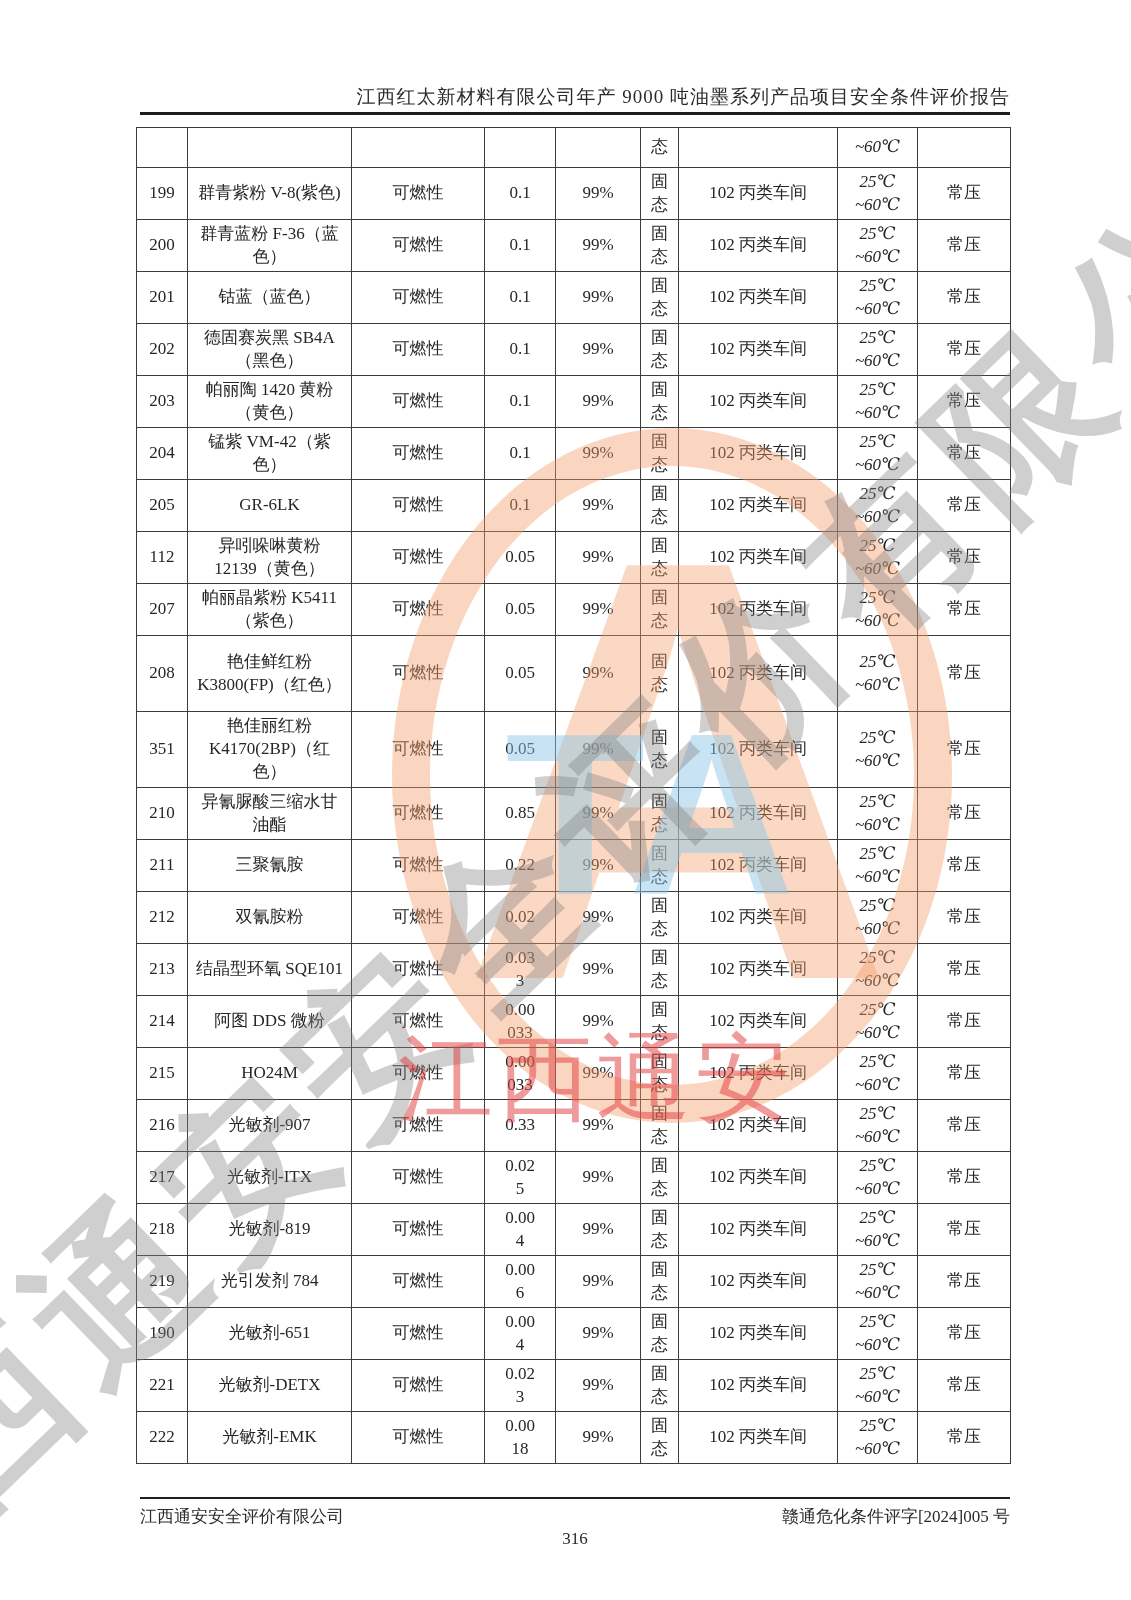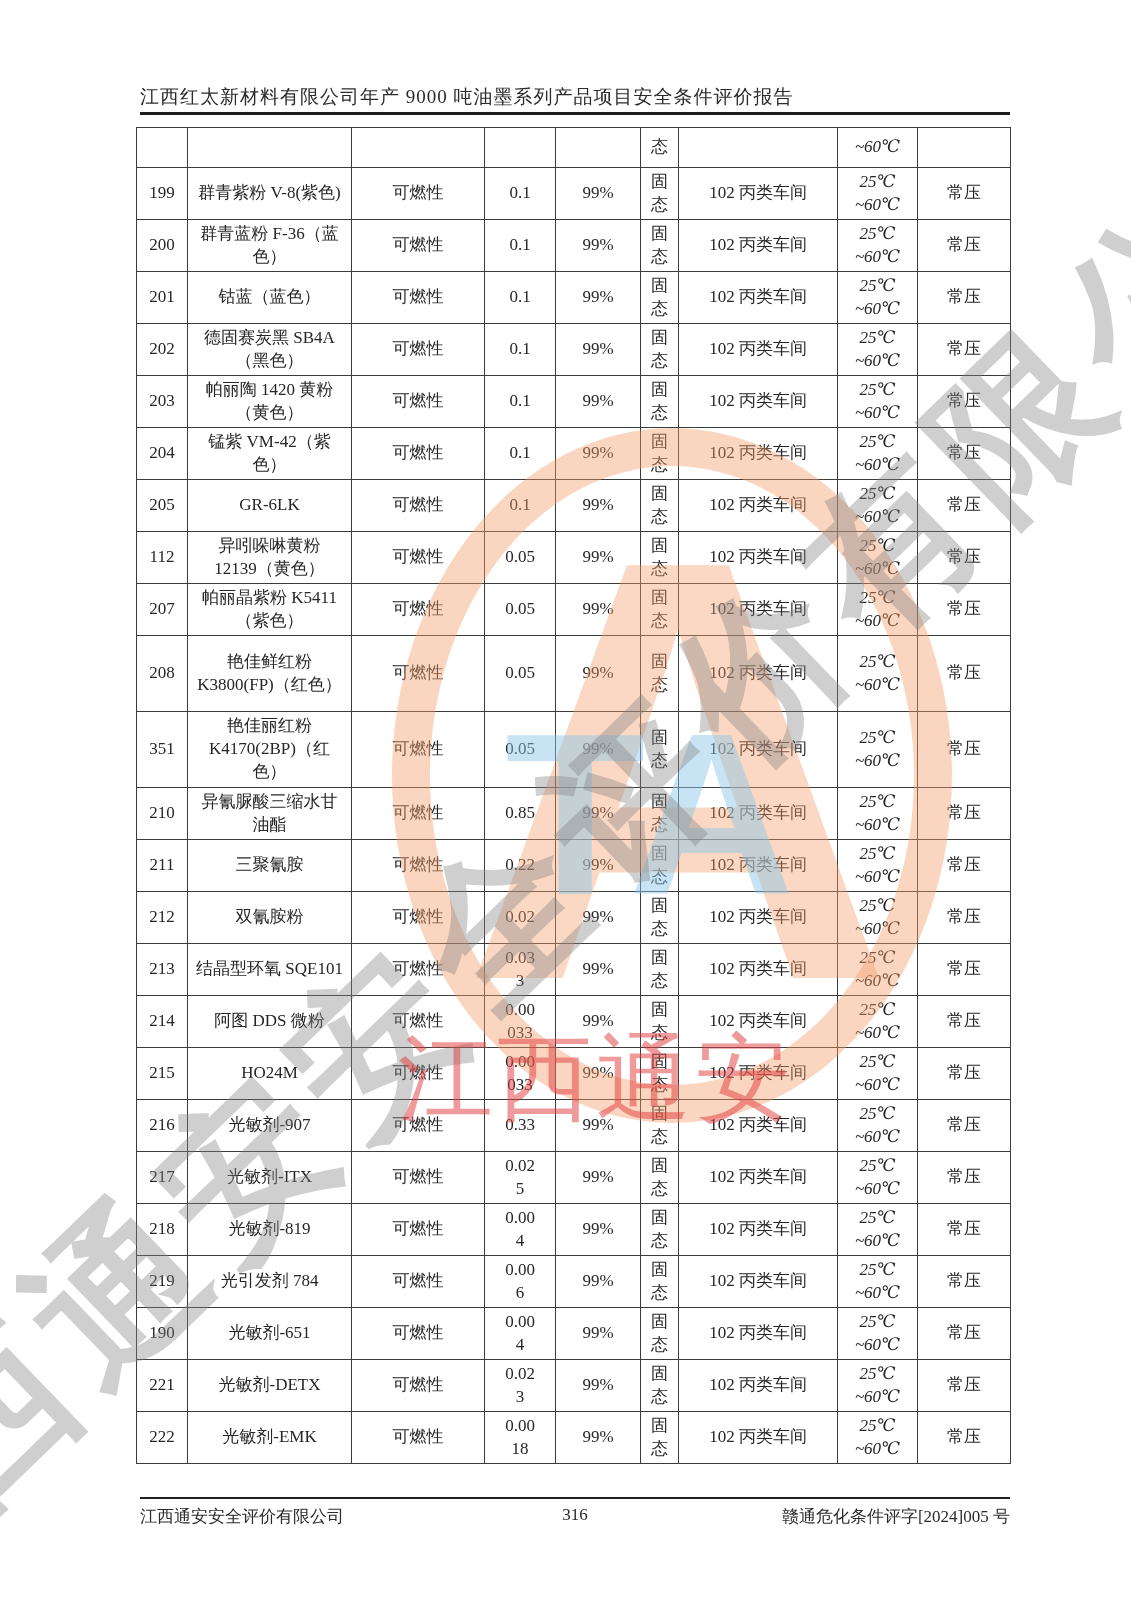--- a/index.html
+++ b/index.html
@@ -9,21 +9,21 @@
     font-family:"Liberation Serif","DejaVu Serif",serif;
     color:#222;
     position:relative;
     overflow:hidden;
   }
   .page{position:absolute;left:0;top:0;width:1131px;height:1600px;}
 
   
   .header-title{
     position:absolute;left:140px;top:84px;width:870px;
-    text-align:left;font-size:19px;letter-spacing:1px;color:#2b2b2b;
+    text-align:right;font-size:19px;letter-spacing:1px;color:#2b2b2b;
   }
   .header-rule{
     position:absolute;left:140px;top:112px;width:870px;height:3px;
     background:#1d1d1d;
   }
 
   
   .table-wrap{position:absolute;left:136px;top:127px;width:874px;}
   table{border-collapse:collapse;table-layout:fixed;width:874px;}
   td{
@@ -40,21 +40,21 @@
   td.col-state{padding:2px 2px;}
   td.col-temp{white-space:pre-line;padding:2px 4px;font-style:italic;}
 
   
   .footer{
     position:absolute;left:140px;top:1497px;width:870px;
     border-top:2px solid #202020;
     display:flex;justify-content:space-between;align-items:flex-start;
     padding-top:6px;font-size:17px;color:#2b2b2b;
   }
-  .footer .f-center{position:absolute;left:0;right:0;text-align:center;}
+  .footer .f-center{position:absolute;left:0;right:0;text-align:center;margin-top:24px;}
   .footer .f-left,.footer .f-right{position:relative;z-index:1;background:transparent;}
 
   
   .wm{position:absolute;pointer-events:none;}
   .wm-ring{
     left:392px;top:428px;width:560px;height:695px;
     border:38px solid rgba(243,158,106,0.42);
     border-radius:50%;
     box-sizing:border-box;
   }

